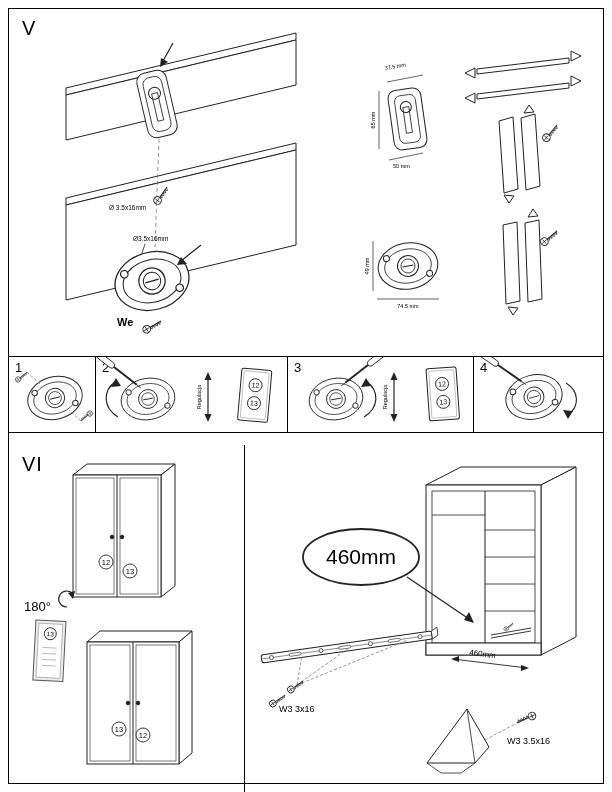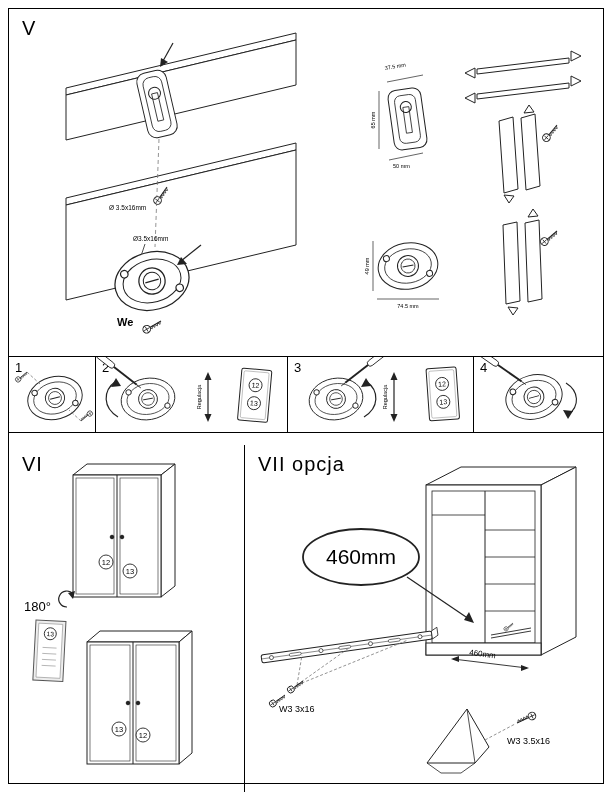--- a/index.html
+++ b/index.html
@@ -297,21 +297,20 @@
           <circle cx="129" cy="258" r="1.8" fill="#222"></circle>
         </g>
         <circle cx="110" cy="284" r="7" fill="#fff" stroke="#222" stroke-width="0.9"></circle>
         <text x="110" y="286.7" text-anchor="middle" font-size="7.5">13</text>
         <circle cx="134" cy="290" r="7" fill="#fff" stroke="#222" stroke-width="0.9"></circle>
         <text x="134" y="292.7" text-anchor="middle" font-size="7.5">12</text>
       </svg>
     </div>
 
     <div class="sec-vii">
-      <div class="sec-label">VII opcja</div>
       <svg class="abs-svg" width="358" height="350" viewBox="0 0 358 350">
 
         <g stroke="#222" fill="#fff" stroke-width="1">
           <polygon points="181,40 296,40 331,22 216,22"></polygon>
           <polygon points="296,40 331,22 331,192 296,210"></polygon>
           <rect x="181" y="40" width="115" height="170"></rect>
           <rect x="187" y="46" width="103" height="152" fill="#fff" stroke-width="0.8"></rect>
           <line x1="240" y1="46" x2="240" y2="198"></line>
           <line x1="187" y1="70" x2="240" y2="70" stroke-width="0.8"></line>
           <line x1="240" y1="85" x2="290" y2="85" stroke-width="0.8"></line>

